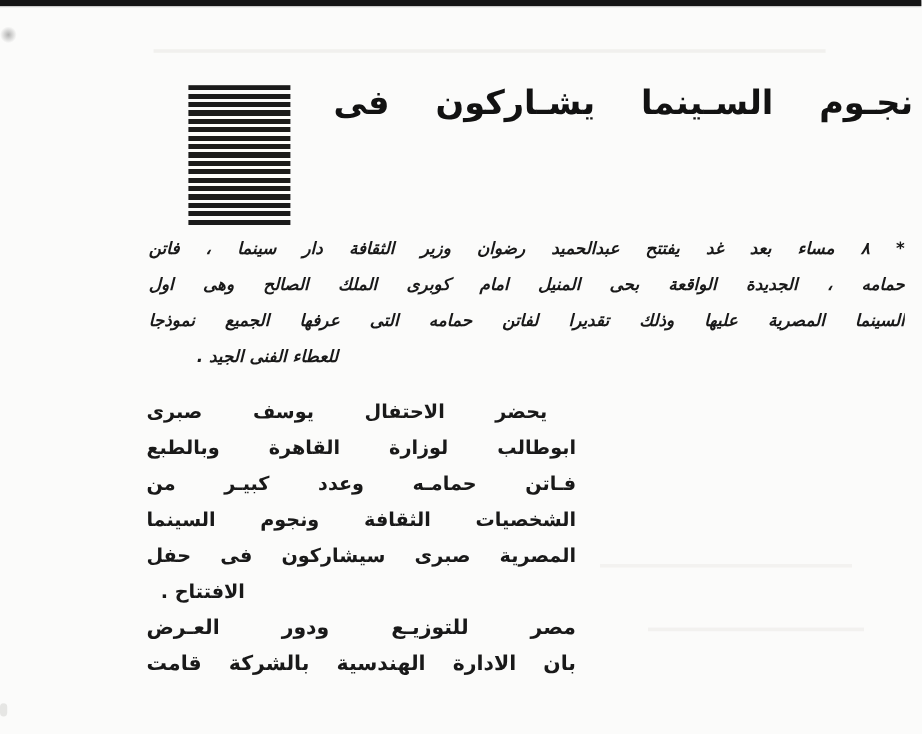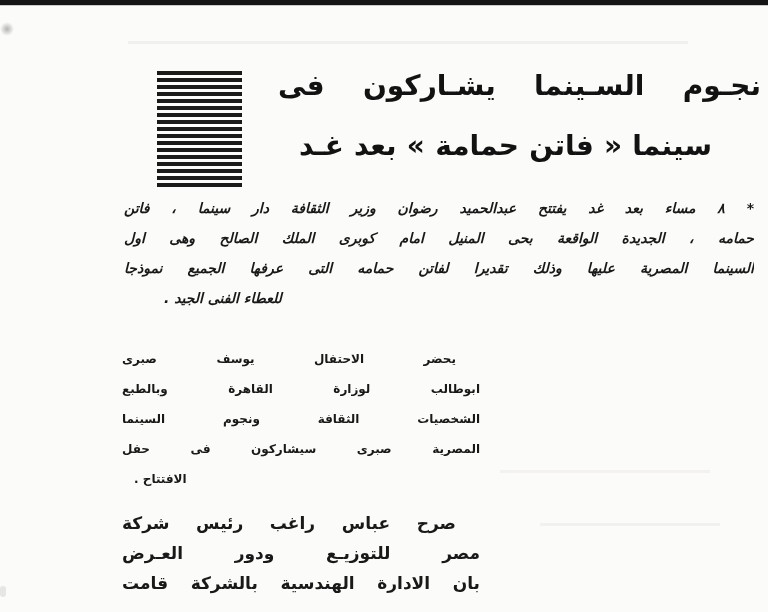--- a/index.html
+++ b/index.html
@@ -46,21 +46,21 @@
   .hl1 { left: 278px; top: 66px; width: 483px; }
   .hl2 { left: 299px; top: 126px; width: 413px; }
 
   .para {
     position: absolute;
     direction: rtl;
     color: #191919;
     font-weight: bold;
   }
   .p1 { left: 124px; top: 193px; width: 630px; font-size: 14px; font-style: italic; }
-  .p2 { left: 122px; top: 344px; width: 358px; font-size: 12px; }
+  .p2 { left: 122px; top: 328px; width: 358px; font-size: 16px; }
   .p3 { left: 122px; top: 508px; width: 358px; font-size: 17px; }
 
   .ln {
     height: 30px;
     line-height: 30px;
     text-align: justify;
     text-align-last: justify;
     overflow: hidden;
     letter-spacing: -0.2px;
   }
@@ -85,39 +85,38 @@
 </head>
 <body>
 
 <div class="page">
 
   <div class="top-bar"></div>
 
   <div class="stripes"></div>
 
   <div class="hl hl1">نجـوم السـينما يشـاركون فى افتتاح</div>
-  <div class="hl hl2">سينما « فاتن حمامة » بعد غـد</div>
 
   <div class="para p1">
     <div class="ln">* ٨ مساء بعد غد يفتتح عبدالحميد رضوان وزير الثقافة دار سينما ، فاتن</div>
     <div class="ln">حمامه ، الجديدة الواقعة بحى المنيل امام كوبرى الملك الصالح وهى اول</div>
     <div class="ln">السينما المصرية عليها وذلك تقديرا لفاتن حمامه التى عرفها الجميع نموذجا</div>
     <div class="ln end">للعطاء الفنى الجيد .</div>
   </div>
 
   <div class="para p2">
     <div class="ln indent">يحضر الاحتفال يوسف صبرى</div>
     <div class="ln">ابوطالب لوزارة القاهرة وبالطبع</div>
+    <div class="ln">فـاتن حمامـه وعدد كبيـر من</div>
     <div class="ln">الشخصيات الثقافة ونجوم السينما</div>
     <div class="ln">المصرية صبرى سيشاركون فى حفل</div>
     <div class="ln end">الافتتاح .</div>
   </div>
 
   <div class="para p3">
-    <div class="ln indent">صرح عباس راغب رئيس شركة</div>
     <div class="ln">مصر للتوزيـع ودور العـرض</div>
     <div class="ln">بان الادارة الهندسية بالشركة قامت</div>
   </div>
 
   <div class="smudge tl"></div>
   <div class="smudge streak1"></div>
   <div class="smudge streak2"></div>
   <div class="smudge streak3"></div>
   <div class="smudge bl"></div>
 

